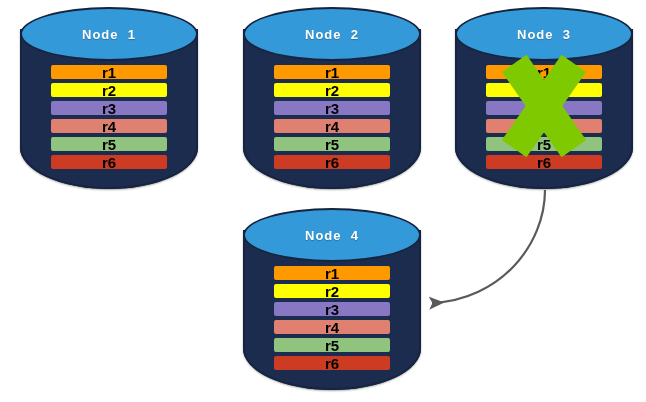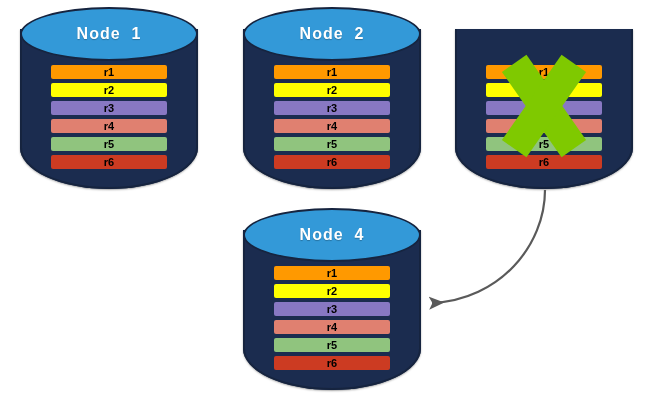--- a/index.html
+++ b/index.html
@@ -53,21 +53,21 @@
     background: #3399d8;
     border: 2px solid #16243f;
     border-radius: 50%;
     box-sizing: border-box;
     display: flex;
     align-items: center;
     justify-content: center;
   }
   .node .top-label {
     color: #ffffff;
-    font-size: 16px;
+    font-size: 13px;
     font-weight: bold;
     letter-spacing: 1px;
     white-space: pre;
     text-shadow: 0 1px 1px rgba(0,0,0,0.25);
   }
 
   .node .rows {
     position: absolute;
     left: 31px;
     top: 58px;
@@ -78,21 +78,21 @@
     height: 14px;
     margin-bottom: 4px;
     border-radius: 2px;
     display: flex;
     align-items: center;
     justify-content: center;
   }
   .row:last-child { margin-bottom: 16px; }
   .row-label {
     color: #000000;
-    font-size: 11px;
+    font-size: 15px;
     font-weight: bold;
     line-height: 1;
   }
 
   
   .cross {
     position: absolute;
     pointer-events: none;
   }
   .cross-bar {
@@ -195,20 +195,23 @@
           <span class="row-label">r4</span>
         </div>
       <div class="row" style="background: rgb(144, 196, 126);">
           <span class="row-label">r5</span>
         </div>
       <div class="row" style="background: rgb(204, 59, 34);">
           <span class="row-label">r6</span>
         </div>
     </div>
     <div class="body-edge"></div>
+    <div class="top" style="background: rgb(51, 153, 216);">
+      <span class="top-label">Node  3</span>
+    </div>
     <div class="cross" id="node-3-cross" style="left: 0px; top: 14px; width: 178px; height: 170px;">
       <div class="cross-bar a" style="background: rgb(127, 201, 0);"></div>
       <div class="cross-bar b" style="background: rgb(127, 201, 0);"></div>
     </div>
   </div>
 
   <div class="node" id="node-4" style="left: 243px; top: 208px;">
     <div class="body" style="background: rgb(27, 44, 79);"></div>
     <div class="rows">
       <div class="row" style="background: rgb(255, 153, 0);">

